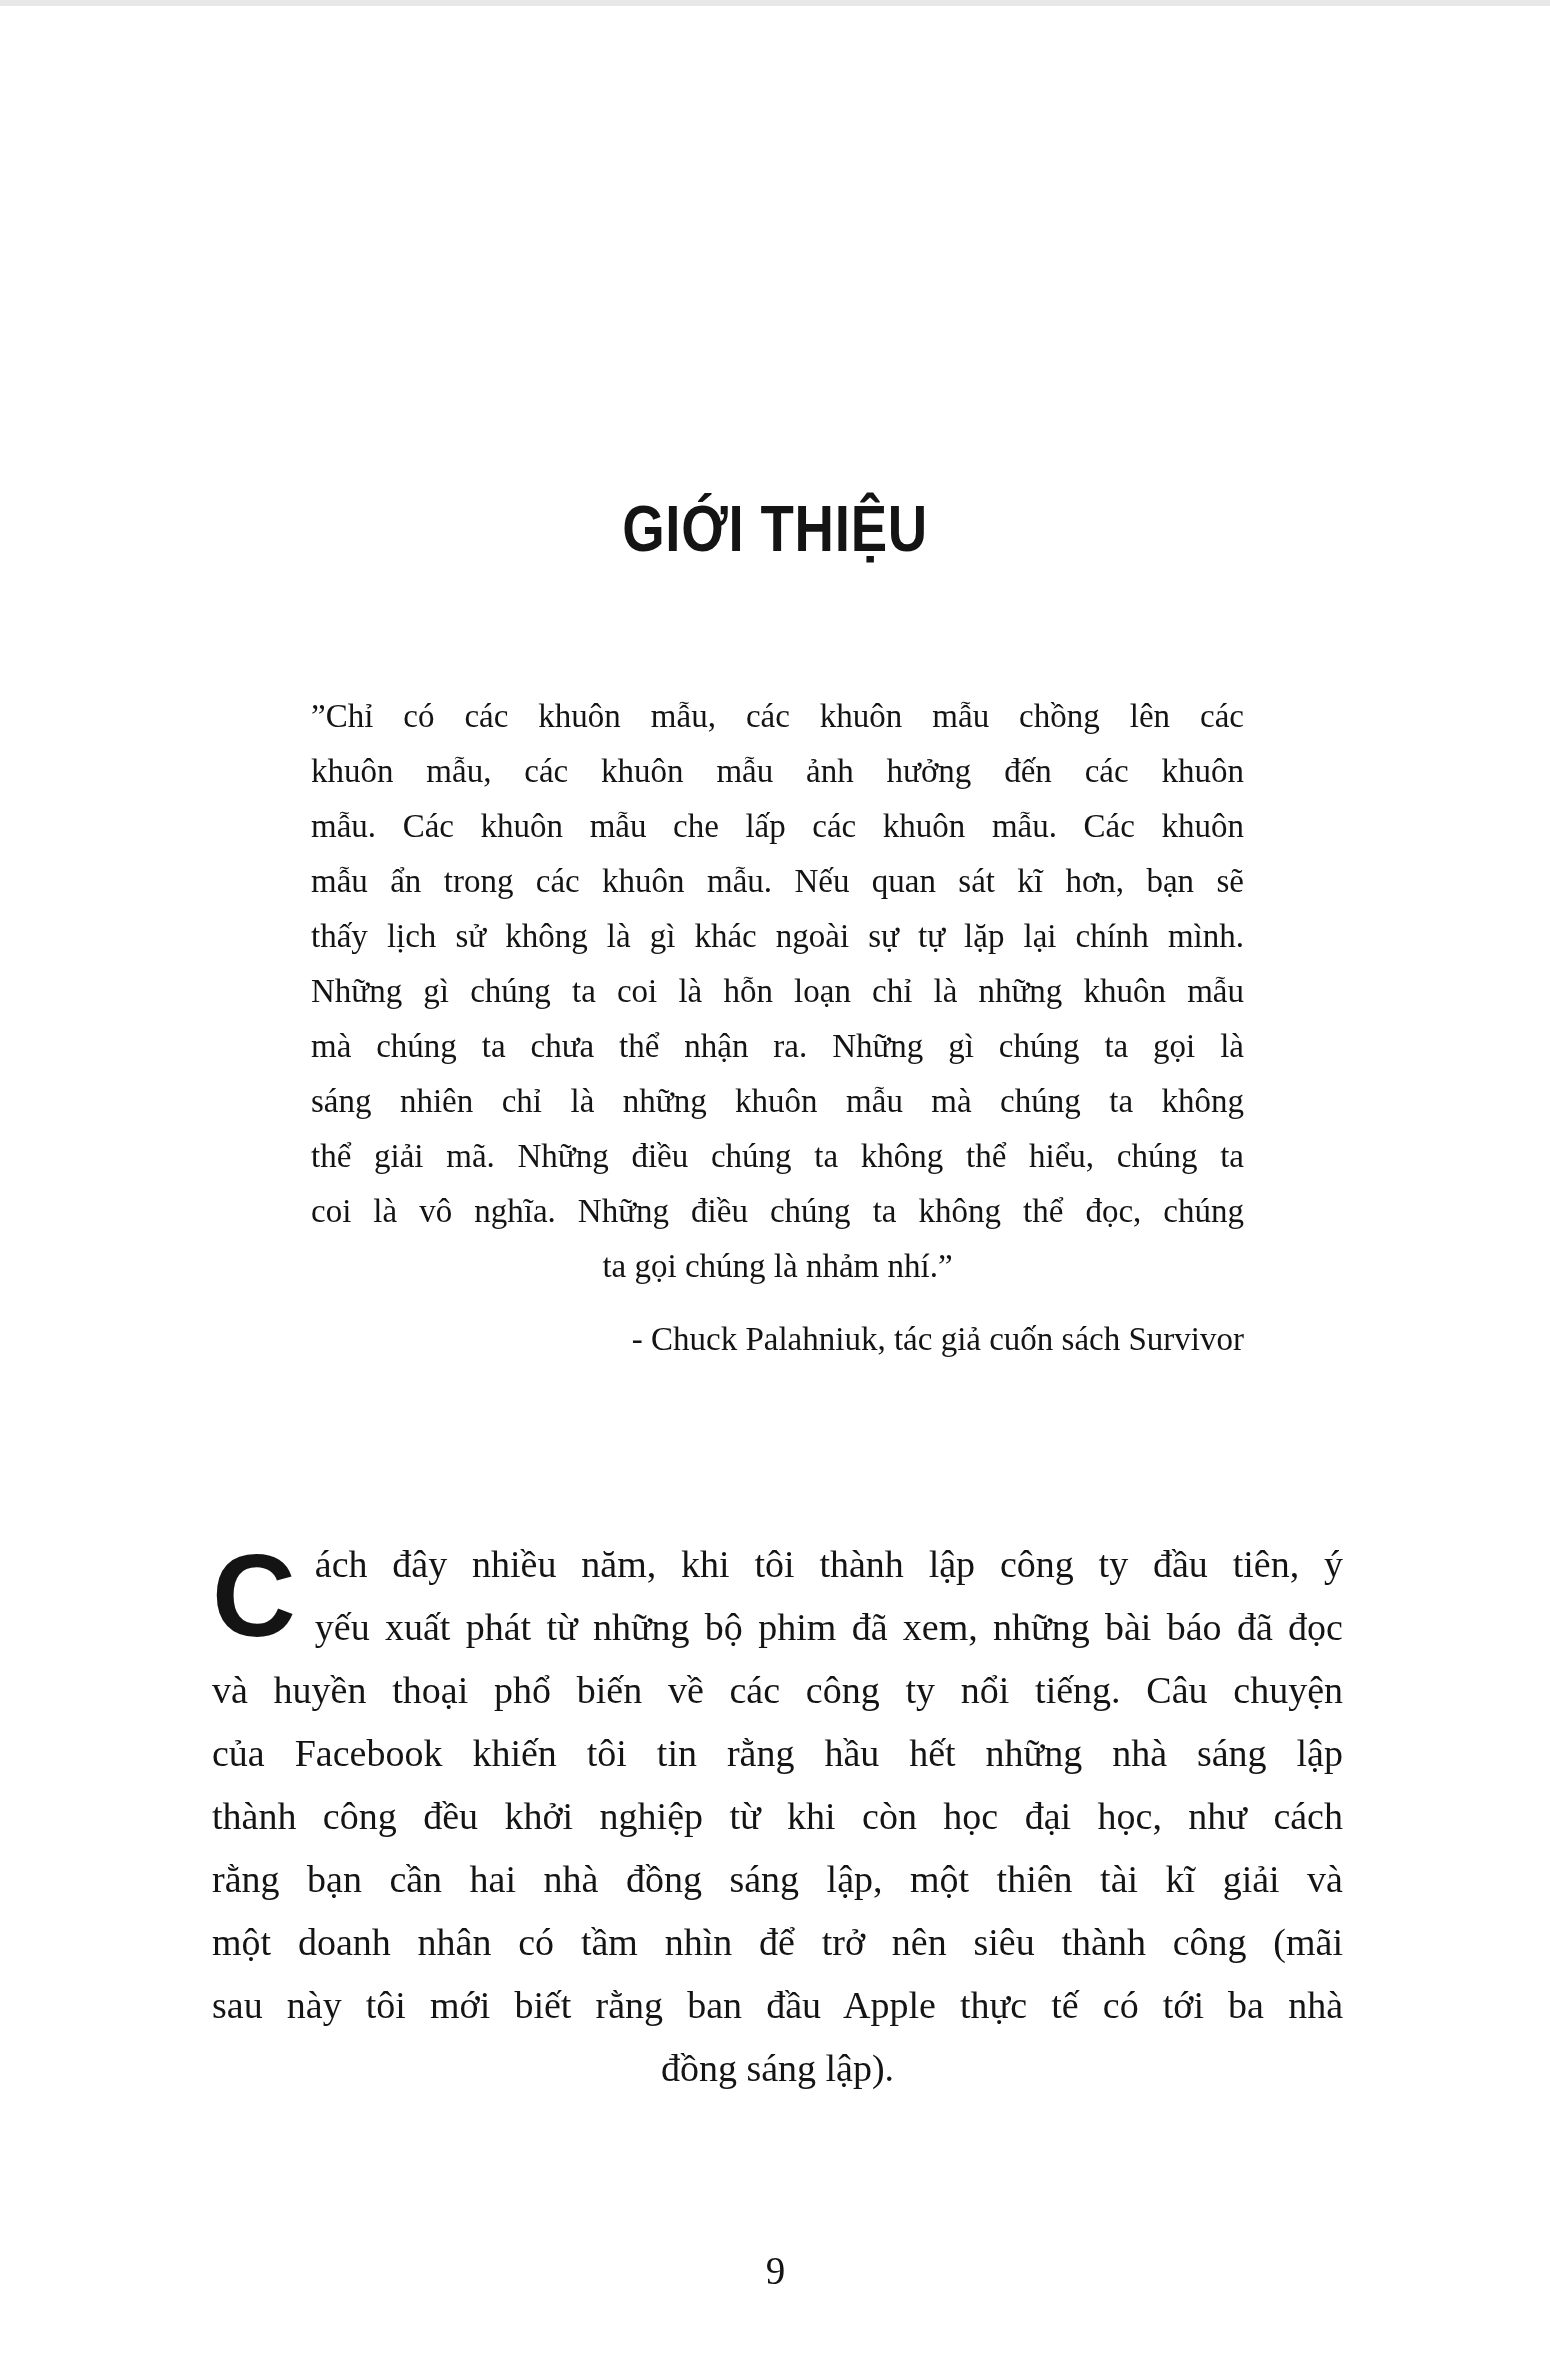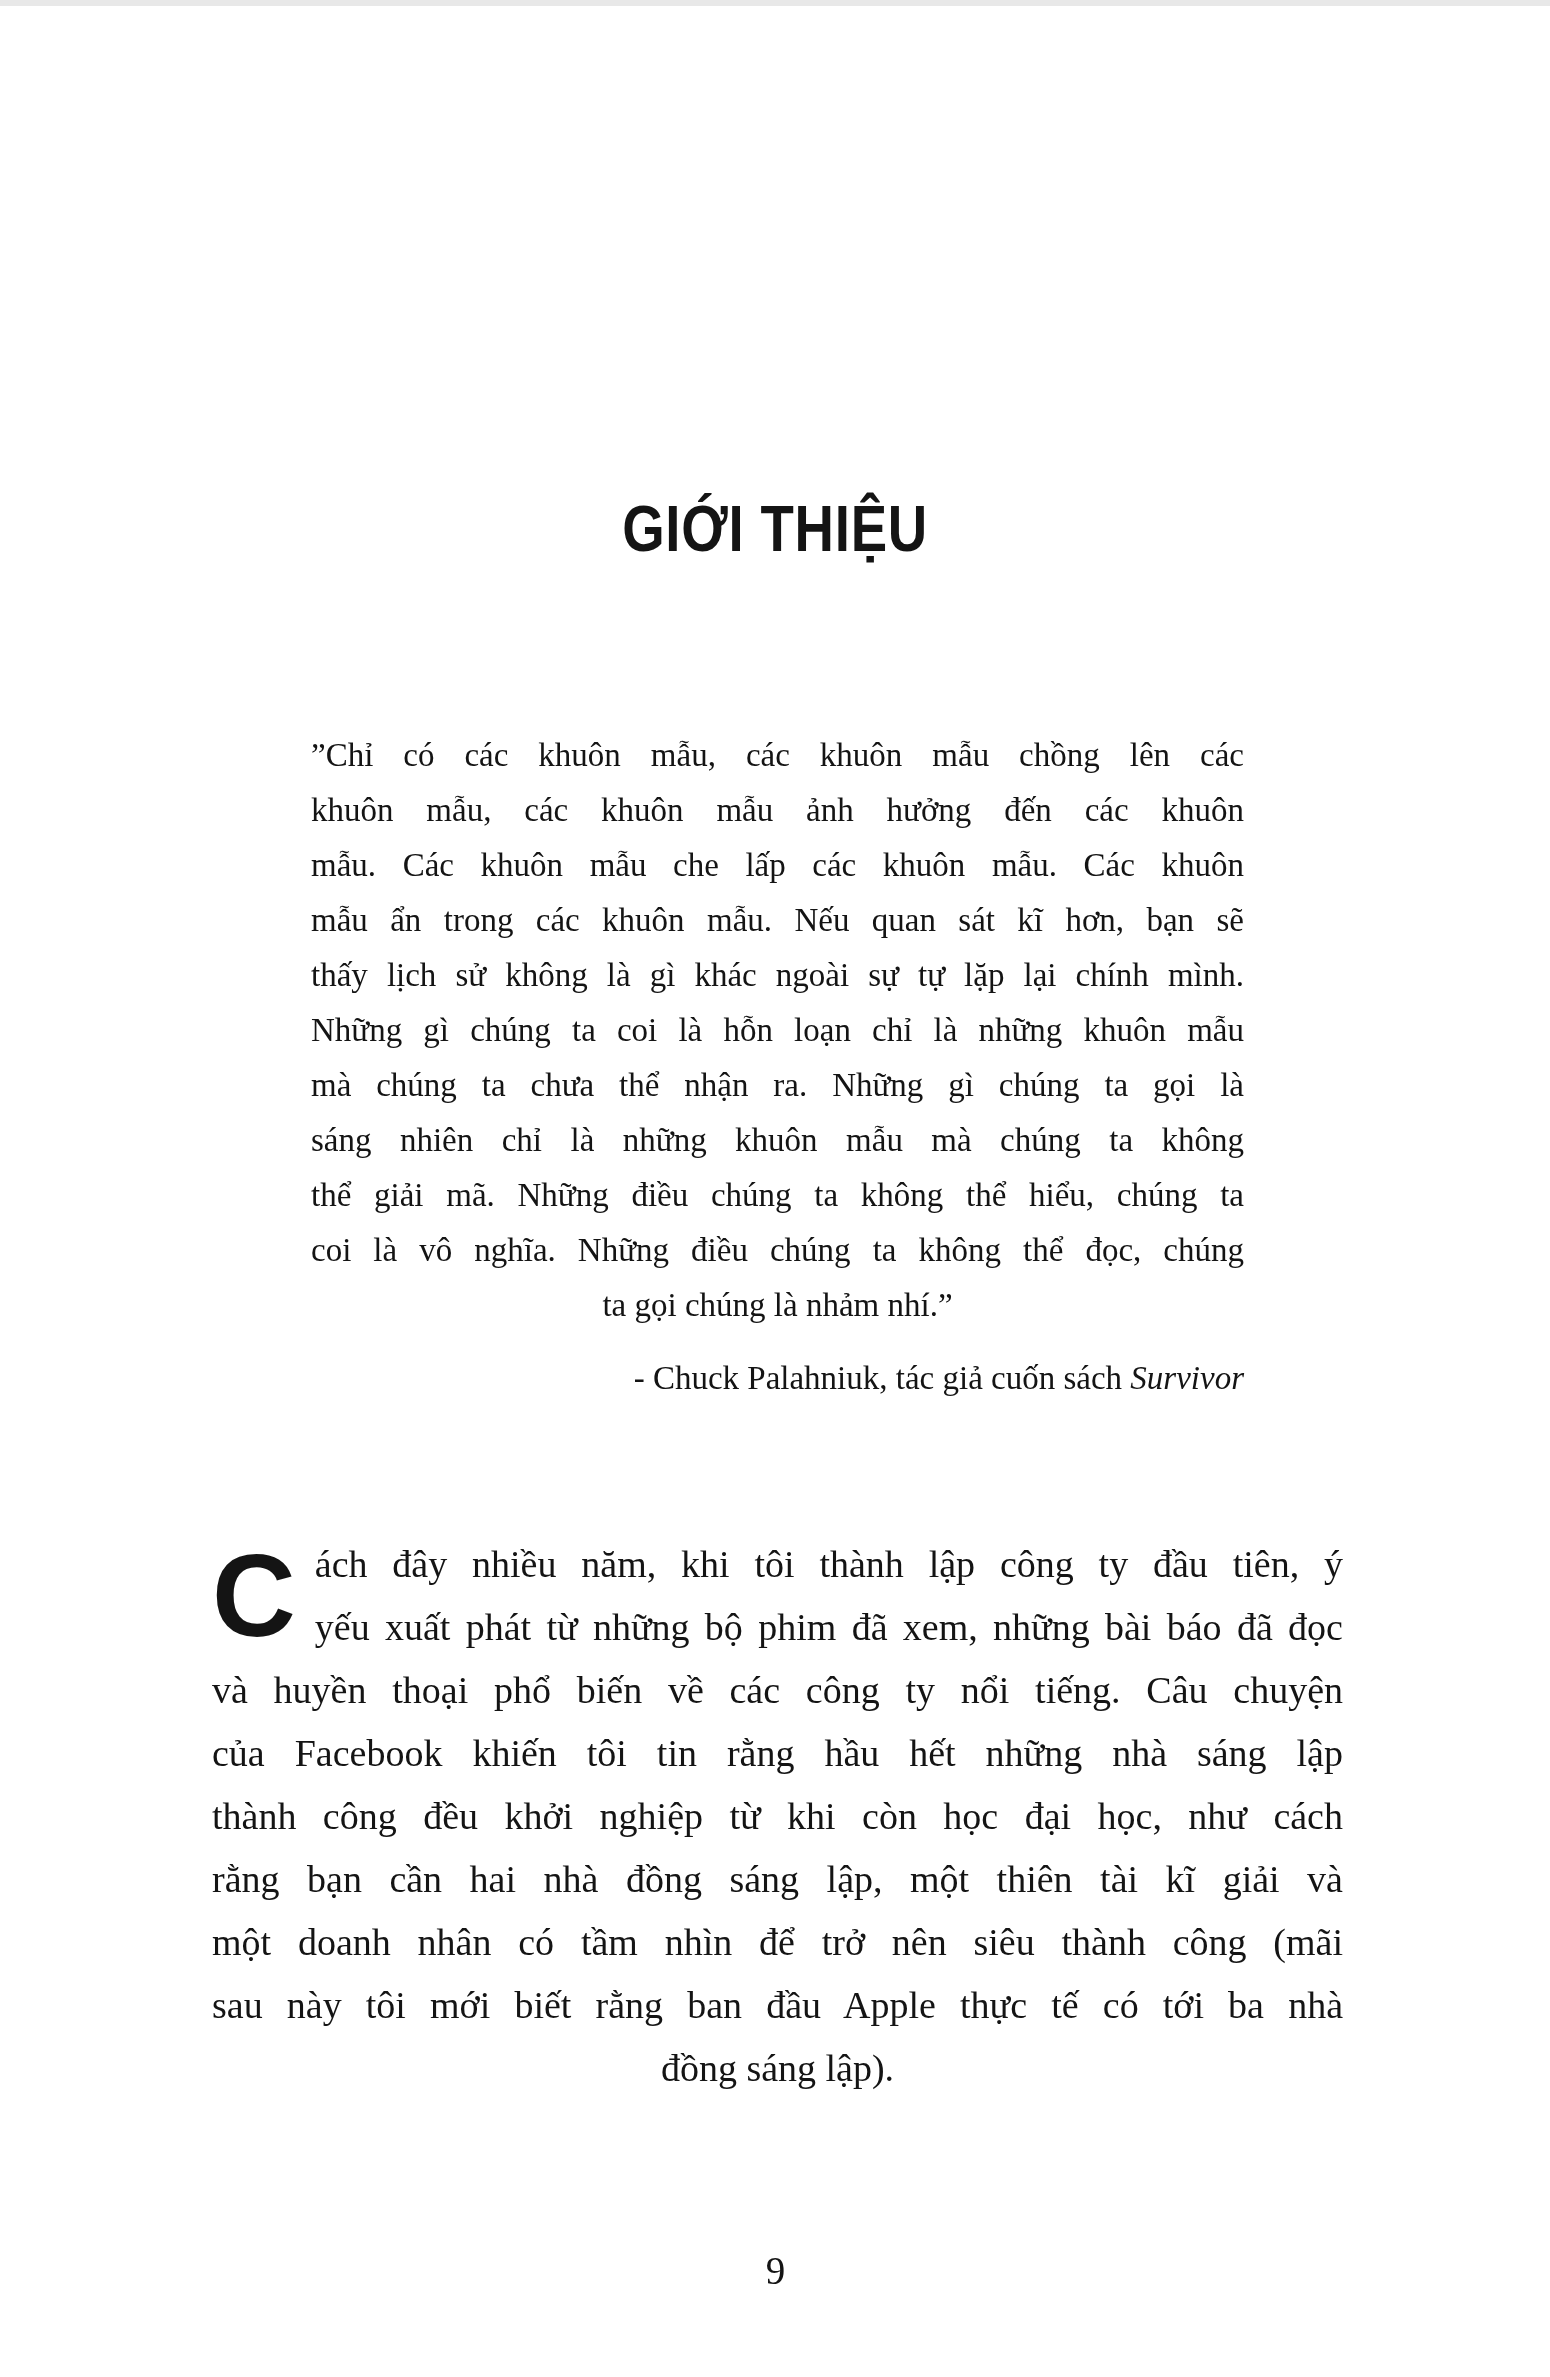--- a/index.html
+++ b/index.html
@@ -34,42 +34,42 @@
     line-height: 1.1;
     letter-spacing: 0.9px;
     transform: scaleX(0.84);
     transform-origin: center;
     white-space: nowrap;
   }
 
   
   .quote {
     position: absolute;
-    top: 722px;
+    top: 683px;
     left: 311px;
     width: 933px;
     font-size: 33px;
     line-height: 55px;
   }
   .jl {
     text-align: justify;
     text-align-last: justify;
   }
   .lastline {
     text-align: center;
   }
   .attribution {
     margin-top: 17.5px;
     text-align: right;
     font-size: 33px;
     line-height: 55px;
     white-space: nowrap;
   }
   .bold { font-weight: 400; }
-  .italic { font-style: italic; }
+  .italic { }
 
   
   .bodytext {
     position: absolute;
     top: 1527px;
     left: 212px;
     width: 1131px;
     font-size: 38px;
     line-height: 63px;
   }

